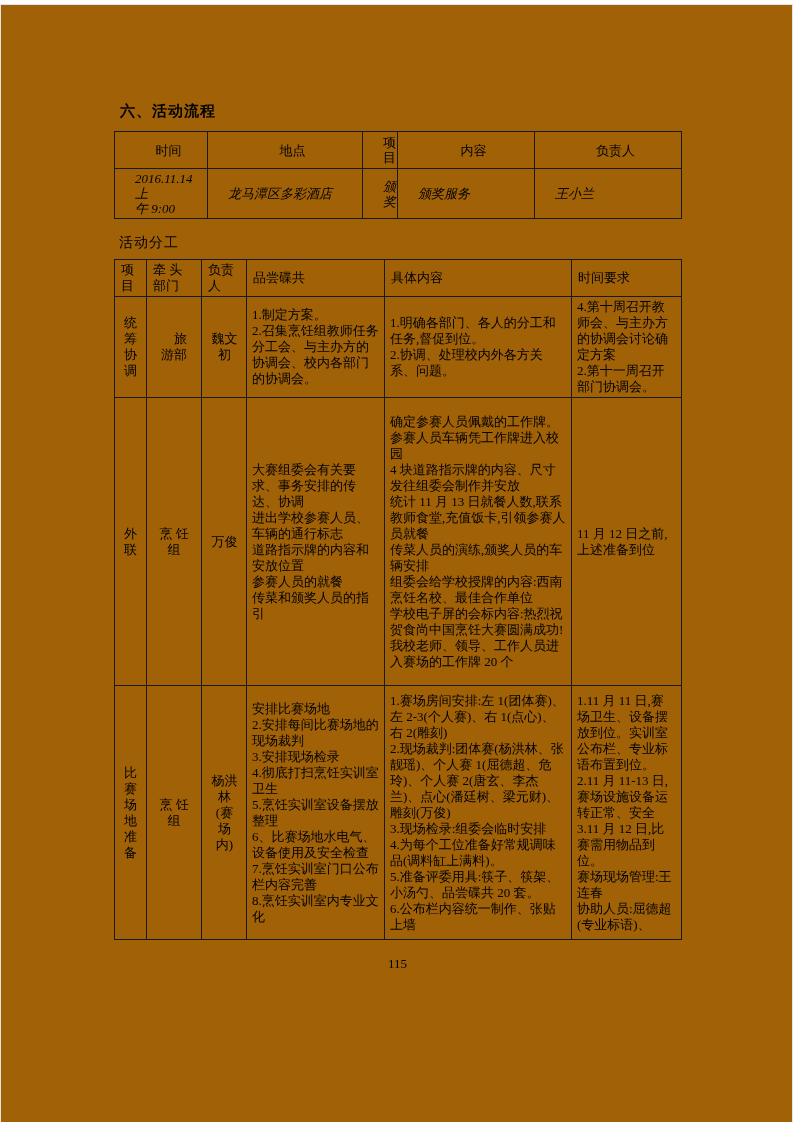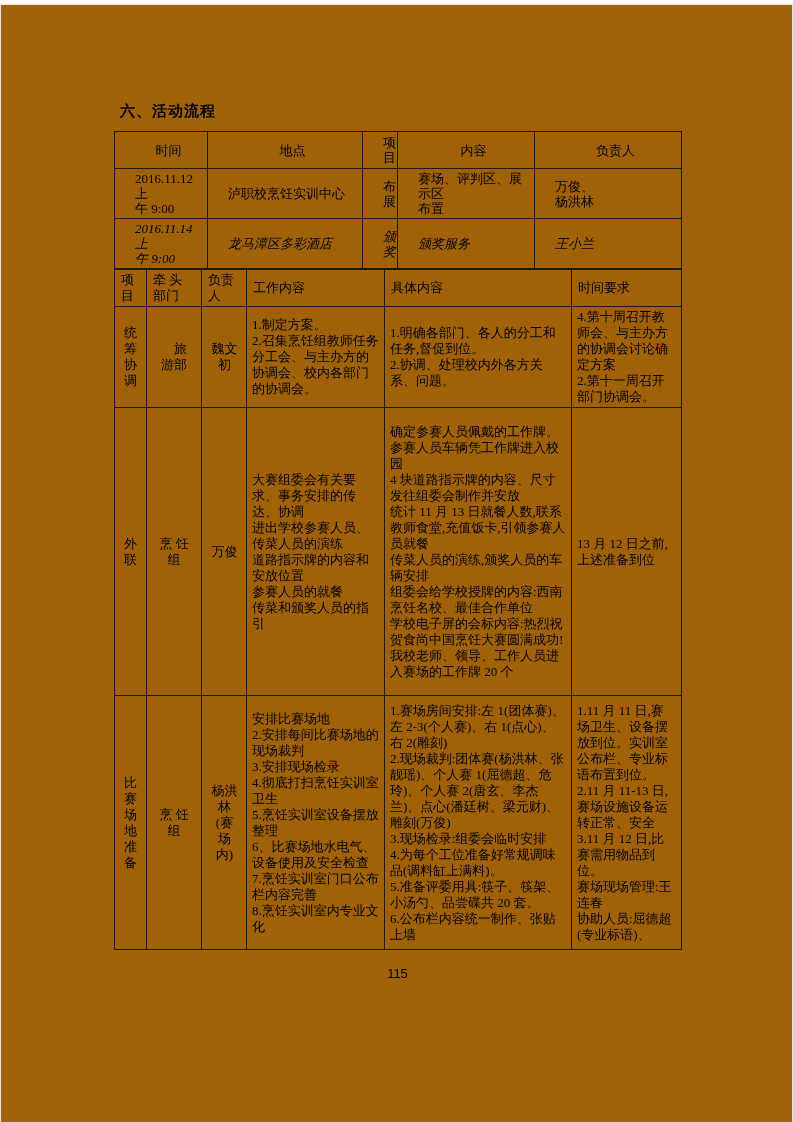--- a/index.html
+++ b/index.html
@@ -26,21 +26,21 @@
   .division th{text-align:left;height:32px;padding-left:6px;}
   .division td{text-align:left;}
   .division .c-item{text-align:center;}
   .division .c-dept{text-align:center;}
   .division .c-owner{text-align:center;padding-left:6px;}
   .division tr.dr1{height:100px;}
   .division tr.dr2{height:288px;}
   .division tr.dr3{height:254px;}
   .pagenum{
     text-align:center;margin-top:16px;font-size:13px;
-    font-family:Liberation Sans, sans-serif;
+    font-family:Liberation Serif, serif;
   }
 </style>
 </head>
 <body>
 
 <div class="page">
   <div class="content">
 
     <h2 class="sec-heading">六、活动流程</h2>
 
@@ -54,62 +54,52 @@
       </colgroup>
       <tbody>
           <tr class="hdr">
         <th>时间</th>
         <th>地点</th>
         <th>项
 目</th>
         <th>内容</th>
         <th>负责人</th>
       </tr>
-      <tr class="r">
-        <td>2016.11.12 上
-午 9:00</td>
-        <td>泸职校烹饪实训中心</td>
-        <td>布
-展</td>
-        <td>赛场、评判区、展示区
-布置</td>
-        <td>万俊、
-杨洪林</td>
-      </tr>
       <tr class="r-tall">
         <td>2016.11.14 上
 午 9:00</td>
         <td>龙马潭区多彩酒店</td>
         <td>颁
 奖</td>
         <td>颁奖服务</td>
         <td>王小兰</td>
       </tr>
     </tbody>
       </table>
 
+    <div class="sub-heading">活动分工</div>
 
     <table class="division">
       <colgroup>
         <col style="width:32px">
           <col style="width:55px">
           <col style="width:45px">
           <col style="width:138px">
           <col style="width:187px">
           <col style="width:110px">
       </colgroup>
       <tbody>
           <tr>
         <th>项
 目</th>
         <th>牵 头
 部门</th>
         <th>负责
 人</th>
-        <th>工作内容</th>
+        <th>品尝碟共</th>
         <th>具体内容</th>
         <th>时间要求</th>
       </tr>
       <tr class="dr1">
         <td class="c-item">统
 筹
 协
 调</td>
         <td class="c-dept">　旅
 游部</td>
@@ -122,32 +112,32 @@
         <td class="c-time">4.第十周召开教师会、与主办方的协调会讨论确定方案
 2.第十一周召开部门协调会。</td>
       </tr>
       <tr class="dr2">
         <td class="c-item">外
 联</td>
         <td class="c-dept">烹 饪
 组</td>
         <td class="c-owner">万俊</td>
         <td class="c-work">大赛组委会有关要求、事务安排的传达、协调
-进出学校参赛人员、传菜人员的演练
+进出学校参赛人员、车辆的通行标志
 道路指示牌的内容和安放位置
 参赛人员的就餐
 传菜和颁奖人员的指引</td>
         <td class="c-detail">确定参赛人员佩戴的工作牌。参赛人员车辆凭工作牌进入校园
 4 块道路指示牌的内容、尺寸发往组委会制作并安放
 统计 11 月 13 日就餐人数,联系教师食堂,充值饭卡,引领参赛人员就餐
 传菜人员的演练,颁奖人员的车辆安排
 组委会给学校授牌的内容:西南烹饪名校、最佳合作单位
 学校电子屏的会标内容:热烈祝贺食尚中国烹饪大赛圆满成功!
 我校老师、领导、工作人员进入赛场的工作牌 20 个</td>
-        <td class="c-time">13 月 12 日之前,
+        <td class="c-time">11 月 12 日之前,
 上述准备到位</td>
       </tr>
       <tr class="dr3">
         <td class="c-item">比
 赛
 场
 地
 准
 备</td>
         <td class="c-dept">烹 饪

